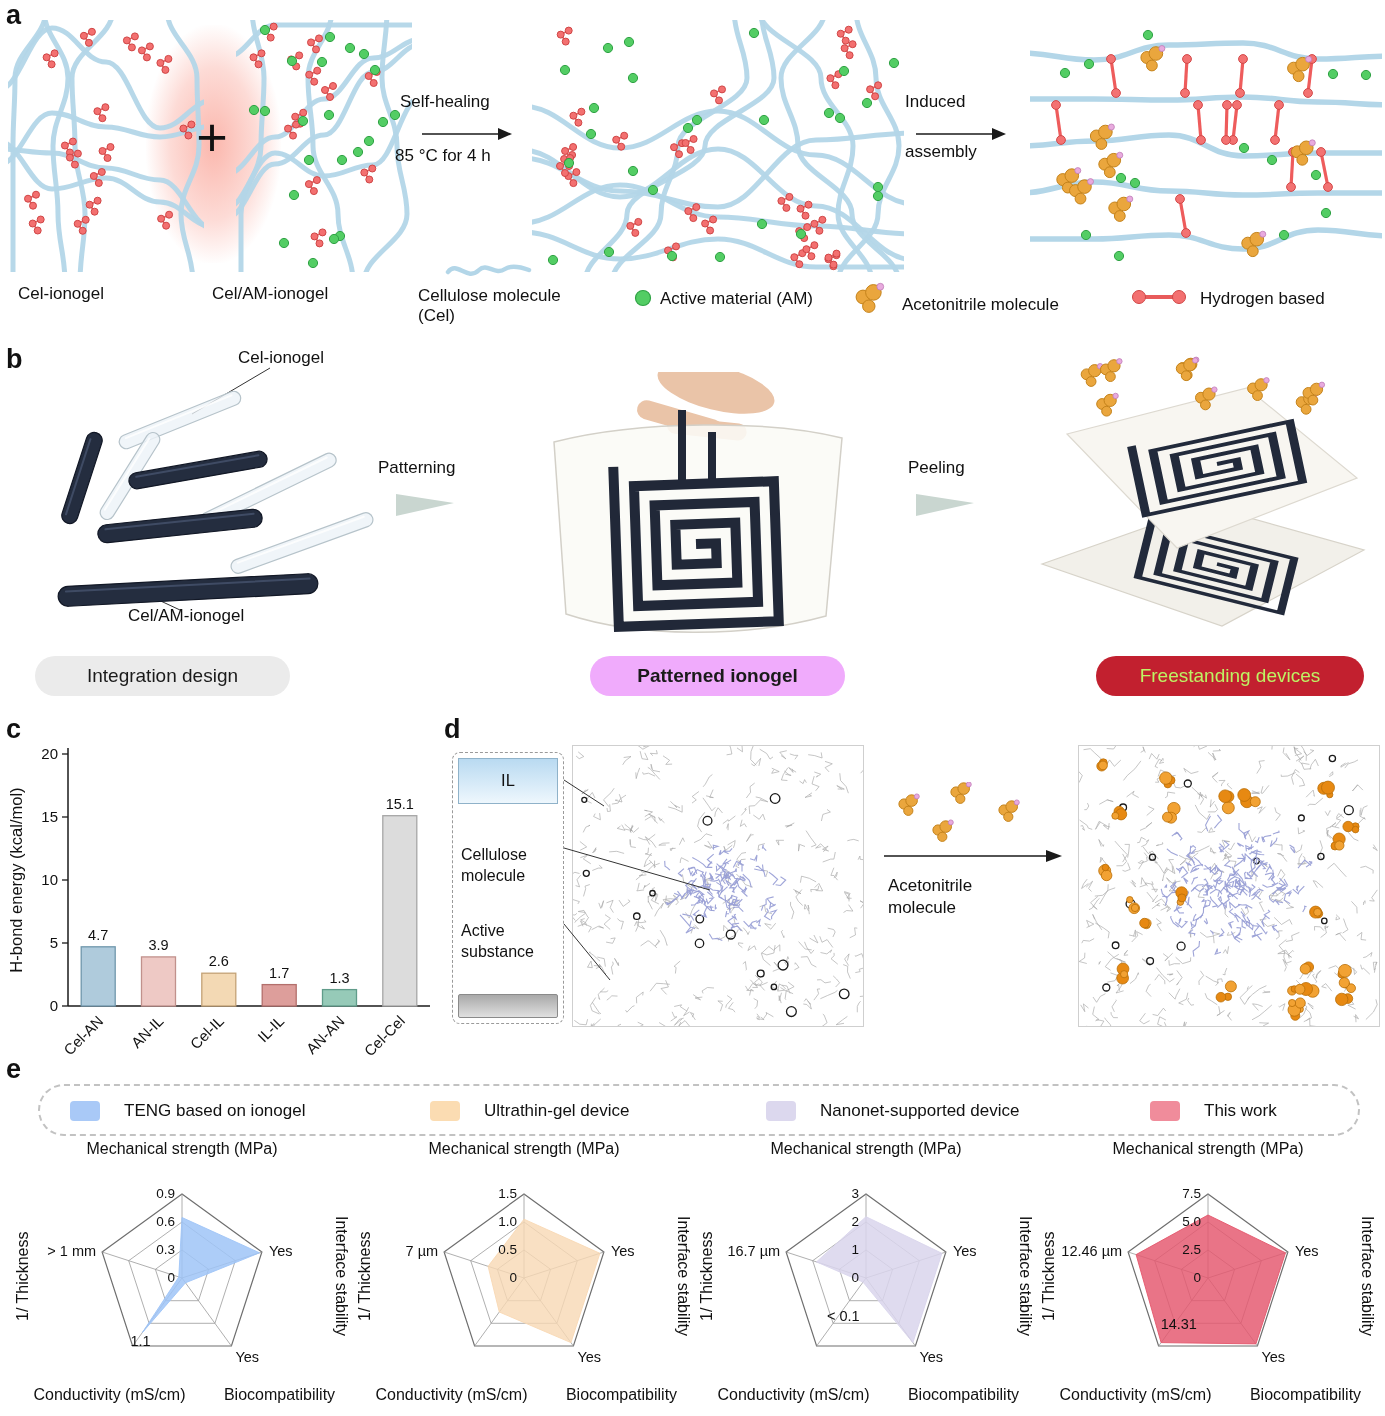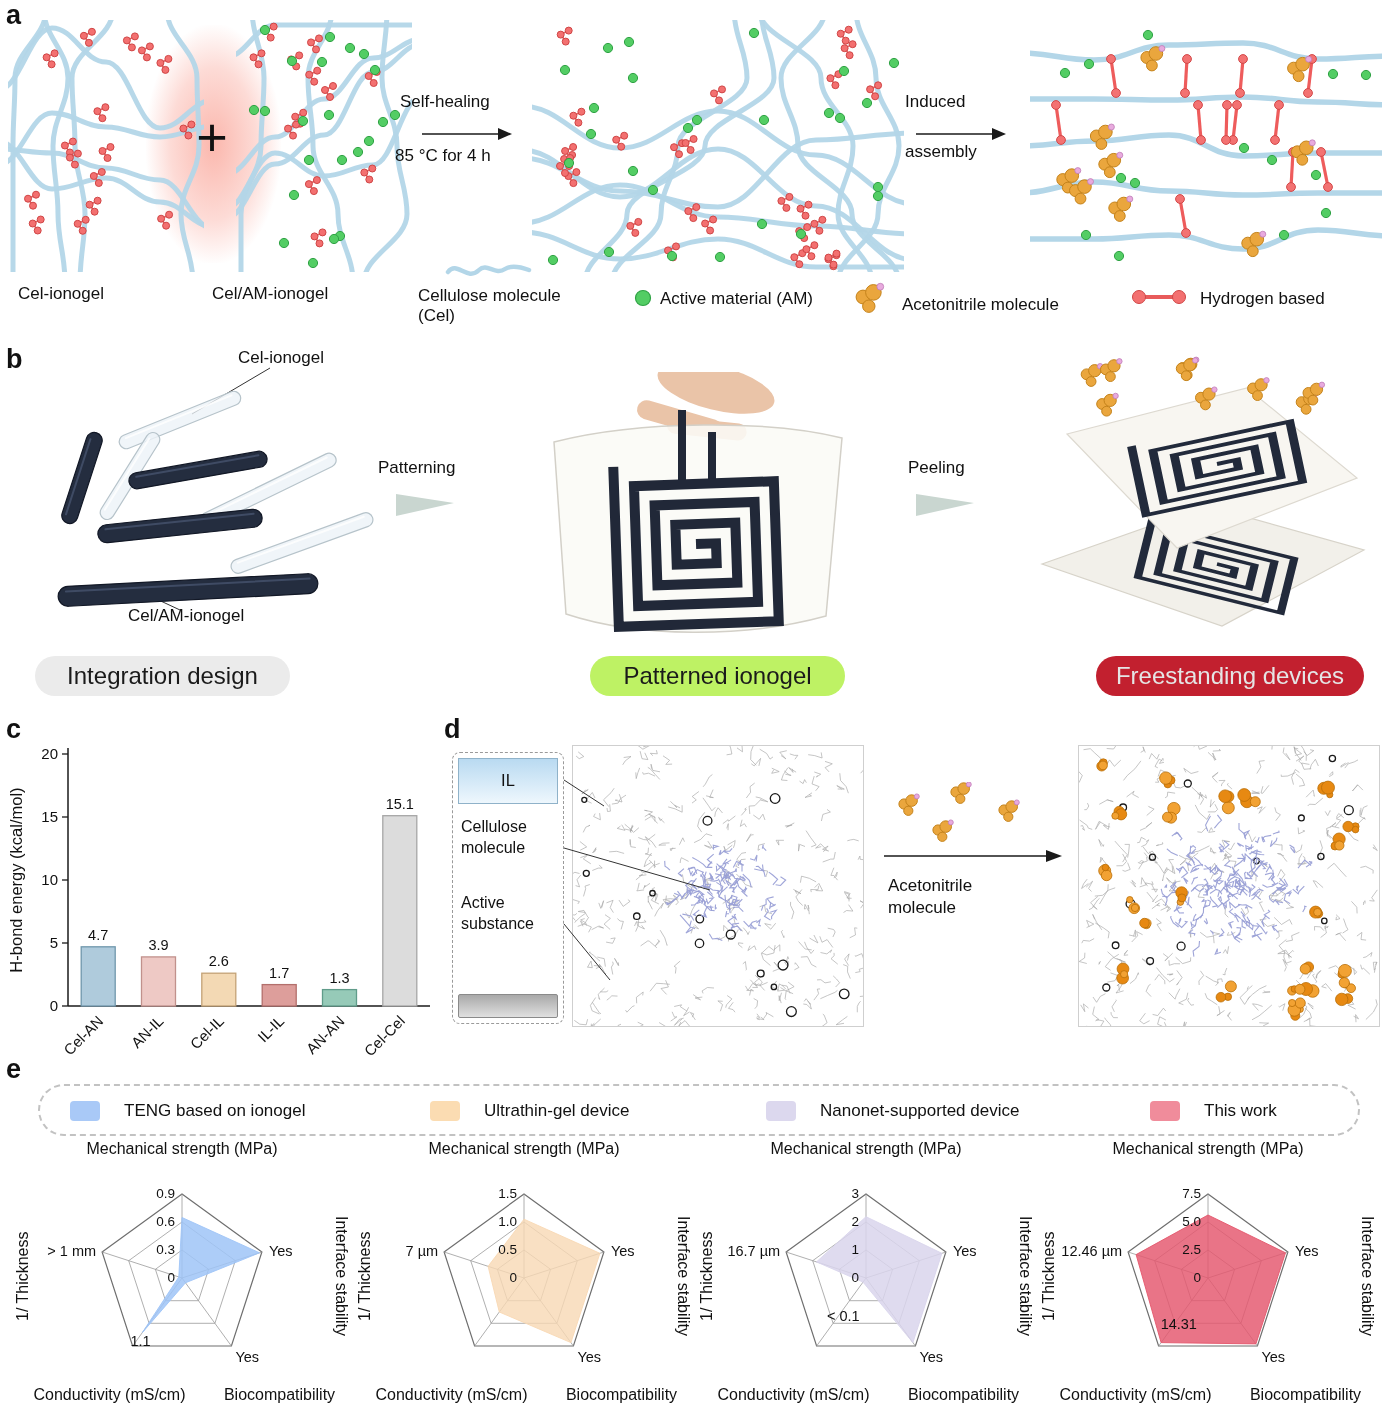--- a/index.html
+++ b/index.html
@@ -2,21 +2,21 @@
 <html><head>
 <meta charset="utf-8">
 <style>
   *{margin:0;padding:0;box-sizing:border-box}
   html,body{width:1385px;height:1416px}
   body{position:relative;background:#ffffff;font-family:"Liberation Sans",sans-serif;color:#111;overflow:hidden}
   .abs{position:absolute}
   .panel-label{font-size:27px;font-weight:bold}
   .lab17{font-size:17px}
   .ctr{}
-  .pill{height:40px;border-radius:20px;text-align:center;line-height:40px;font-size:24px}
+  .pill{height:40px;border-radius:20px;text-align:center;line-height:40px;font-size:19px}
   .wedge{width:0;height:0;border-top:9px solid transparent;border-bottom:13px solid transparent;border-left:58px solid #c9d6d0}
   .glow{background:radial-gradient(ellipse at center, rgba(247,112,92,0.5) 0%, rgba(247,112,92,0.25) 45%, rgba(247,112,92,0) 72%)}
   .plus{font-size:54px;font-weight:300;text-align:center}
   .vlab{writing-mode:vertical-rl;font-size:16px;display:flex;align-items:center;justify-content:center;height:160px;width:22px}
   .vlab.up{transform:rotate(180deg)}
   .rtitle{font-size:16px;text-align:center;width:100%}
   .rbot{font-size:16px;text-align:center}
   .dcol{border:1.6px dashed #9a9a9a;border-radius:8px;background:#fff}
   .ilbox{background:linear-gradient(#b9daf1,#eef7fd);border:1px solid #8fb2c9;text-align:center;font-size:16.5px;padding-top:12px;height:46px;margin:5px}
   .dtxt{font-size:16px;line-height:21px;padding-left:8px}
@@ -570,21 +570,21 @@
     <g fill="#eac4a8">
       <ellipse cx="196" cy="16" rx="60" ry="22" transform="rotate(14 196 16)"></ellipse>
       <rect x="120" y="26" width="88" height="19" rx="9.5" transform="rotate(16 120 26)"></rect>
       <rect x="148" y="44" width="80" height="17" rx="8.5" transform="rotate(6 148 44)"></rect>
     </g>
     <path d="M34,70 C120,48 250,48 322,66 L306,244 C226,266 118,266 46,242 Z" fill="#fbfaf6" fill-opacity="0.88" stroke="#d3d0c8" stroke-width="1.5"></path>
     <line x1="162" y1="38" x2="162" y2="112" stroke="#212838" stroke-width="8"></line>
     <line x1="192" y1="60" x2="192" y2="112" stroke="#212838" stroke-width="8"></line>
     <path d="M0,0 L20,0 L20,20 L-20,20 L-20,-20 L40,-20 L40,40 L-40,40 L-40,-40 L60,-40 L60,60 L-60,60 L-60,-60 L80,-60 L80,80 L-80,80 L-80,-80" transform="translate(176,172) rotate(-2)" fill="none" stroke="#212838" stroke-width="10"></path>
   </svg>
-<div class="abs pill" style="left: 590px; top: 656px; width: 255px; background: #bef264; color: rgb(26, 26, 26);">Patterned ionogel</div>
+<div class="abs pill" style="left: 590px; top: 656px; width: 255px; background: #f0abfc; color: rgb(26, 26, 26); font-weight: bold;">Patterned ionogel</div>
 
 <div class="abs lab17 ctr" style="left:908px;top:458px;width:100px">Peeling</div>
 <div class="abs wedge" style="left:916px;top:494px"></div>
 
 <svg class="abs" id="peeled" width="372" height="292" style="left:1012px;top:356px">
     <path d="M30,208 L195,150 L352,194 L210,270 Z" fill="#f2f0ea" stroke="#d7d3c9" stroke-width="1.2"></path>
     <path d="M0,0 L16,0 L16,16 L-16,16 L-16,-16 L32,-16 L32,32 L-32,32 L-32,-32 L48,-32 L48,48 L-48,48 L-48,-48 L64,-48 L64,64 L-64,64 L-64,-64" transform="translate(205,208) rotate(14) scale(1.15,0.5)" fill="none" stroke="#222a3b" stroke-width="7"></path>
     <path d="M55,78 L235,32 L345,122 L165,192 Z" fill="#f8f6f1" stroke="#ddd9d0" stroke-width="1.2"></path>
     <path d="M0,0 L16,0 L16,16 L-16,16 L-16,-16 L32,-16 L32,32 L-32,32 L-32,-32 L48,-32 L48,48 L-48,48 L-48,-48 L64,-48 L64,64 L-64,64 L-64,-64" transform="translate(205,108) rotate(-12) scale(1.25,0.55)" fill="none" stroke="#222a3b" stroke-width="7"></path>
     <circle cx="170.7" cy="11.9" r="5.4" fill="#eaa63d" stroke="#c5831b" stroke-width="1"></circle>
@@ -617,21 +617,21 @@
     <circle cx="202.4" cy="33.6" r="2.7" fill="#e8aade" stroke="#bf7cb8" stroke-width="0.8"></circle>
     <circle cx="169.7" cy="12.5" r="5.4" fill="#eaa63d" stroke="#c5831b" stroke-width="1"></circle>
     <circle cx="177.8" cy="8.9" r="6.1" fill="#eaa63d" stroke="#c5831b" stroke-width="1"></circle>
     <circle cx="174.2" cy="19.7" r="4.9" fill="#eaa63d" stroke="#c5831b" stroke-width="1"></circle>
     <circle cx="183.2" cy="4.4" r="2.7" fill="#e8aade" stroke="#bf7cb8" stroke-width="0.8"></circle>
     <circle cx="93.9" cy="13.4" r="5.4" fill="#eaa63d" stroke="#c5831b" stroke-width="1"></circle>
     <circle cx="102.0" cy="9.8" r="6.1" fill="#eaa63d" stroke="#c5831b" stroke-width="1"></circle>
     <circle cx="98.4" cy="20.6" r="4.9" fill="#eaa63d" stroke="#c5831b" stroke-width="1"></circle>
     <circle cx="107.4" cy="5.3" r="2.7" fill="#e8aade" stroke="#bf7cb8" stroke-width="0.8"></circle>
   </svg>
-<div class="abs pill" style="left: 1096px; top: 656px; width: 268px; background: rgb(194, 32, 47); color: #e5e5e5;">Freestanding devices</div>
+<div class="abs pill" style="left: 1096px; top: 656px; width: 268px; background: rgb(194, 32, 47); color: #bef264;">Freestanding devices</div>
 
 <div class="abs panel-label" style="left:6px;top:714px">c</div>
 <svg class="abs" id="bar-chart" width="432" height="330" style="left:6px;top:734px">
   <text transform="translate(16,146) rotate(-90)" text-anchor="middle" font-size="16.5">H-bond energy (kcal/mol)</text>
 <line x1="62" y1="14" x2="62" y2="272" stroke="#1a1a1a" stroke-width="1.5"></line>
     <line x1="62" y1="272" x2="424" y2="272" stroke="#1a1a1a" stroke-width="1.5"></line>
     <line x1="56" y1="272" x2="62" y2="272" stroke="#1a1a1a" stroke-width="1.3"></line>
     <text x="52" y="277" text-anchor="end" font-size="15">0</text>
     <line x1="56" y1="209" x2="62" y2="209" stroke="#1a1a1a" stroke-width="1.3"></line>
     <text x="52" y="214" text-anchor="end" font-size="15">5</text>
@@ -657,21 +657,21 @@
     <text x="333.5" y="248.6" text-anchor="middle" font-size="14.5">1.3</text>
     <text x="339.50000000000006" y="288" text-anchor="end" font-size="15" transform="rotate(-45 339.50000000000006 288)">AN-AN</text>
     <rect x="376.8" y="81.7" width="34" height="190.3" fill="#dcdcdc" stroke="#a6a6a6" stroke-width="1.3"></rect>
     <text x="393.8" y="74.7" text-anchor="middle" font-size="14.5">15.1</text>
     <text x="399.83333333333337" y="288" text-anchor="end" font-size="15" transform="rotate(-45 399.83333333333337 288)">Cel-Cel</text>
   </svg>
 
 <div class="abs panel-label" style="left:444px;top:714px">d</div>
 <div class="abs dcol" style="left:452px;top:752px;width:112px;height:272px">
   <div class="ilbox">IL</div>
-  <div class="dtxt" style="margin-top:12px">
+  <div class="dtxt" style="margin-top:40px">
     <div>Cellulose</div>
     <div>molecule</div>
   </div>
   <div class="dtxt" style="margin-top:34px">
     <div>Active</div>
     <div>substance</div>
   </div>
   <div class="greybox"></div>
 </div>
 <svg class="abs molbox" id="mol1" width="292" height="282" style="left:572px;top:745px">

